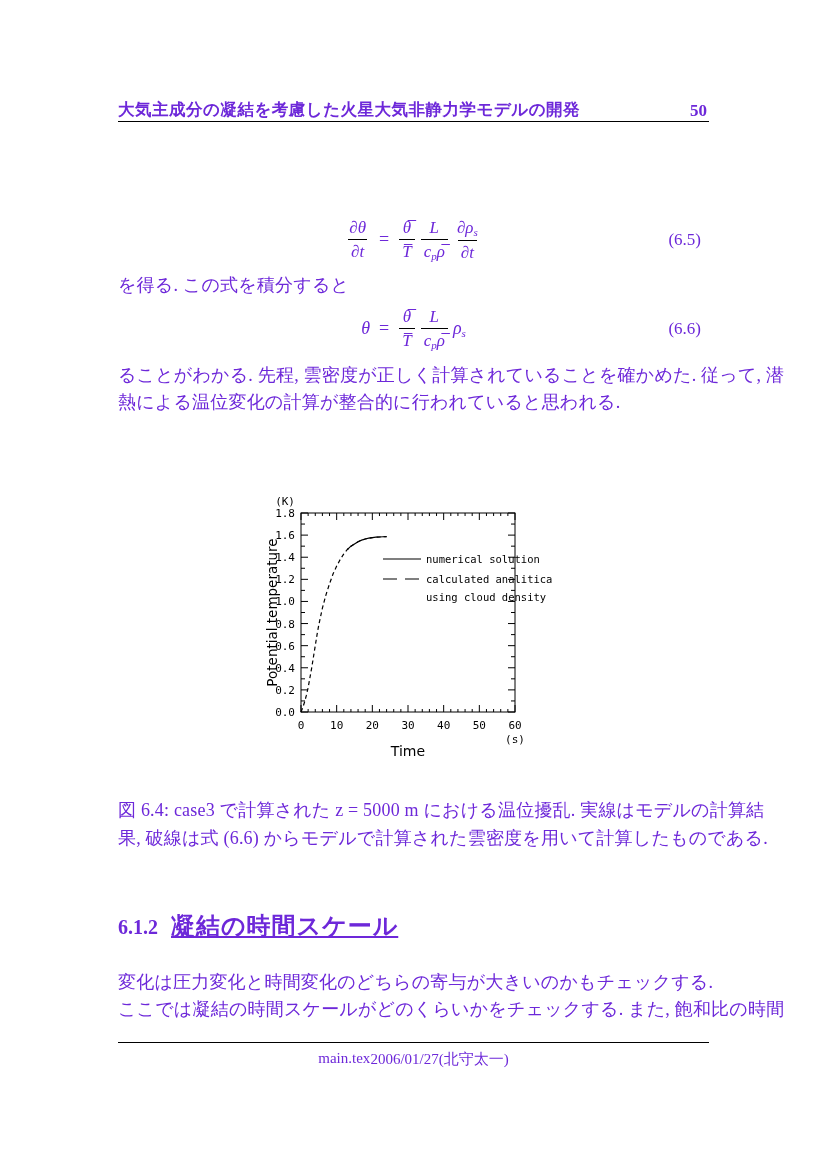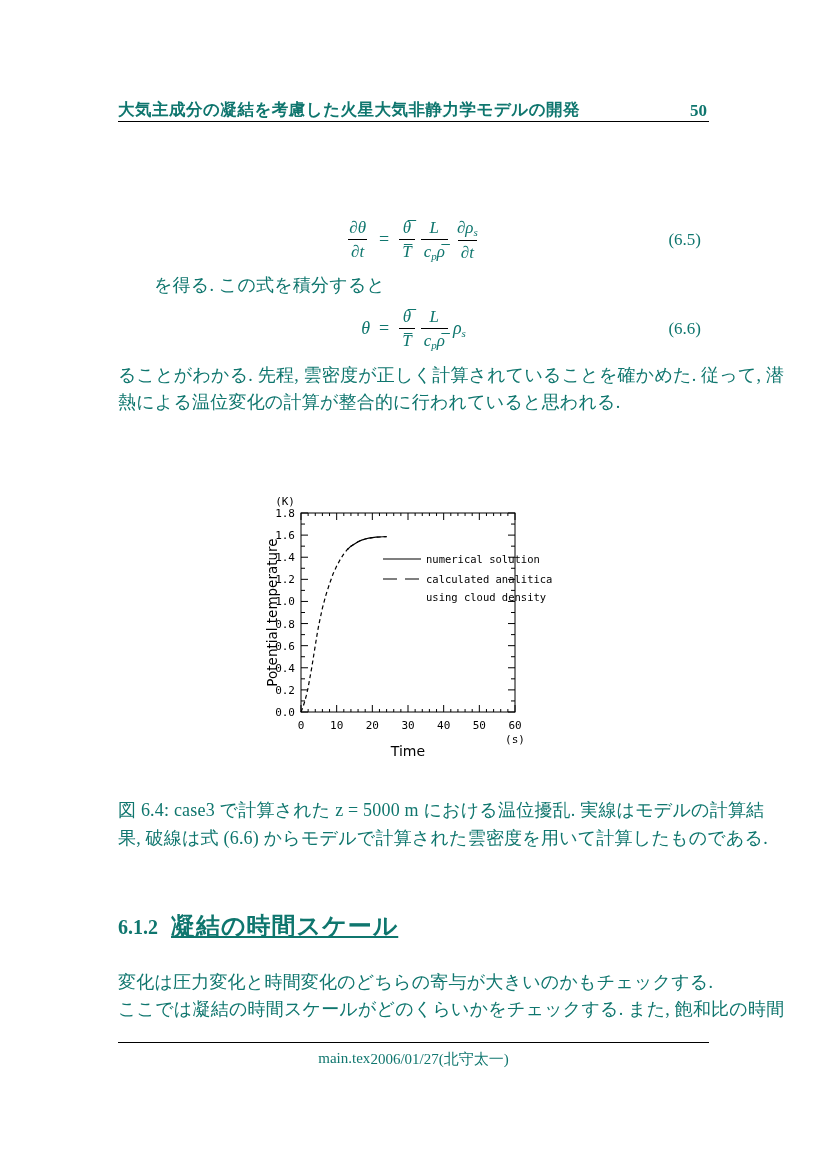--- a/index.html
+++ b/index.html
@@ -1,17 +1,17 @@
 <!DOCTYPE html>
 <html><head>
 <meta charset="utf-8">
 <style>
   html,body{margin:0;padding:0;background:#9a9a9a;}
   .page{position:relative;width:826px;height:1169px;background:#ffffff;margin:0 auto;
-        font-family:"Liberation Serif","DejaVu Serif",serif;color:#0f766e;overflow:hidden;}
+        font-family:"Liberation Serif","DejaVu Serif",serif;color:#6d28d9;overflow:hidden;}
 
   
   .header{position:absolute;left:118px;top:94px;width:591px;height:27px;
           border-bottom:1.5px solid #000;display:flex;justify-content:space-between;align-items:flex-end;}
   .header-title{font-family:"Liberation Sans","DejaVu Sans",sans-serif;font-weight:bold;font-size:16.5px;letter-spacing:0.5px;}
   .header-page{font-weight:bold;font-size:17px;padding-right:2px;}
 
   
   .para{position:absolute;left:118px;width:591px;font-size:18px;}
   .para .line{height:27px;line-height:27px;white-space:nowrap;letter-spacing:0.2px;}
@@ -72,21 +72,21 @@
         <span class="den"><span>c</span><sub>p</sub><span>ρ̅</span></span>
       </span>
       <span class="frac">
         <span class="num"><span>∂ρ</span><sub>s</sub></span>
         <span class="den">∂t</span>
       </span>
     </span>
     <span class="eq-label">(6.5)</span>
   </div>
 
-  <div class="para" style="top:272px;margin-left:36px;">
+  <div class="para" style="top:272px;">
     <div class="line">を得る. この式を積分すると</div>
   </div>
 
   <div class="equation" style="top:303px;height:52px;">
     <span class="eq-math">
       <span class="sym">θ</span>
       <span class="eqsign">=</span>
       <span class="frac">
         <span class="num">θ̅</span>
         <span class="den">T̅</span>

